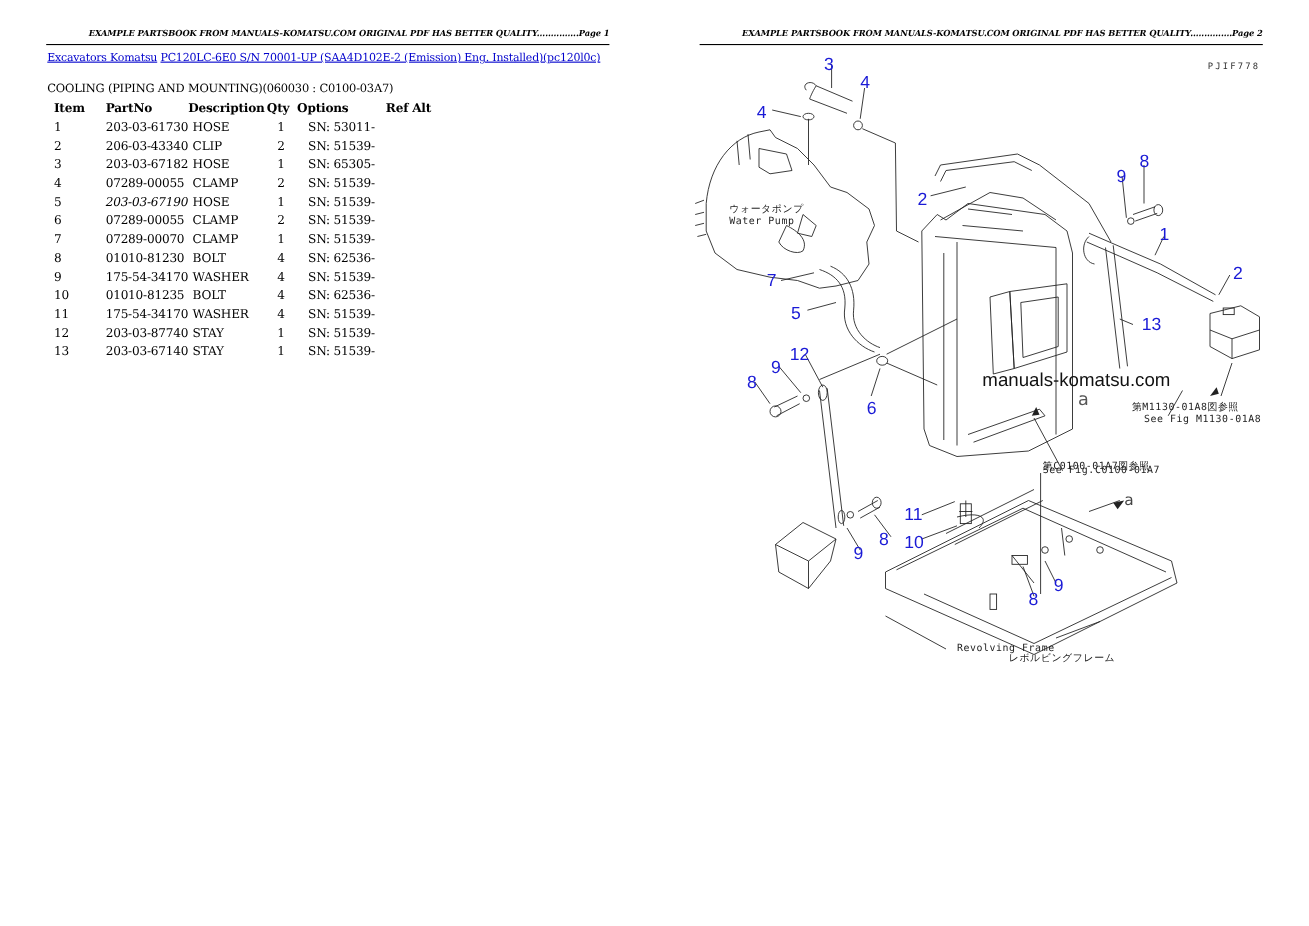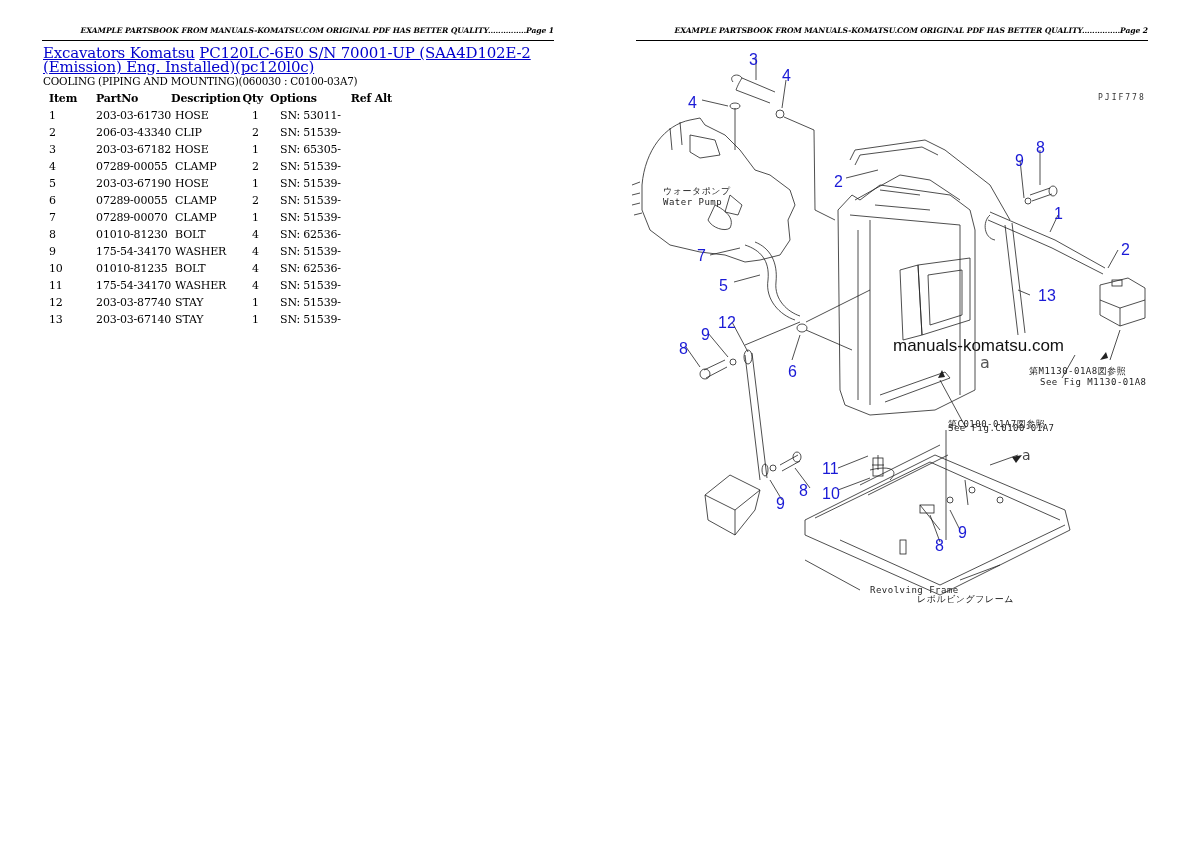--- a/index.html
+++ b/index.html
@@ -1,29 +1,29 @@
 <!DOCTYPE html>
 <html><head>
 <meta charset="utf-8">
 <style>
   html, body { margin:0; padding:0; background:#ffffff; }
   body { width:1190px; height:842px; position:relative; overflow:hidden; font-family:"DejaVu Serif", serif; color:#000; }
   .page-header { position:absolute; top:26px; height:12px; font-family:"DejaVu Serif", serif; font-style:italic; font-weight:bold; font-size:7.6px; text-align:right; border-bottom:1px solid #000; padding-bottom:2px; letter-spacing:-0.1px; white-space:nowrap; }
   #hdr1 { left:42px; width:512px; }
   #hdr2 { left:636px; width:512px; }
-  .links { position:absolute; left:43px; top:46px; width:520px; font-size:15px; line-height:14px; letter-spacing:-0.2px; }
+  .links { position:absolute; left:43px; top:46px; width:520px; font-size:10px; line-height:14px; letter-spacing:-0.2px; }
   .links a { color:#0000cc; text-decoration:underline; }
   .section-title { position:absolute; left:43px; top:75px; font-size:10.4px; letter-spacing:-0.2px; }
   table.parts { position:absolute; left:44px; top:90px; border-collapse:collapse; font-size:11px; letter-spacing:-0.2px; }
   table.parts th { font-weight:bold; text-align:left; padding:0 5px 0 5px; height:17px; }
   table.parts td { padding:0 5px 0 5px; height:17px; white-space:nowrap; }
   table.parts td.c-item { width:19px; }
   table.parts td.c-qty { text-align:center; }
   .diagram { position:absolute; left:630px; top:45px; width:530px; height:560px; }
-  .drawing-code { position:absolute; left:1098px; top:56px; font-family:"DejaVu Sans Mono", monospace; font-size:8px; letter-spacing:2px; color:#333;margin-top:37px; }
+  .drawing-code { position:absolute; left:1098px; top:56px; font-family:"DejaVu Sans Mono", monospace; font-size:8px; letter-spacing:2px; color:#333; }
   .callout { position:absolute; font-family:"Liberation Sans", sans-serif; font-size:16px; color:#1a1ad6; line-height:16px; }
   .anno { position:absolute; font-family:"DejaVu Sans Mono", monospace; font-size:9px; color:#222; line-height:11px; letter-spacing:0.5px; white-space:nowrap; }
   .watermark { position:absolute; left:893px; top:336px; font-family:"Liberation Sans", sans-serif; font-size:17px; color:#111; }
 </style>
 </head>
 <body>
 
 <div class="page-header" id="hdr1">EXAMPLE PARTSBOOK FROM MANUALS-KOMATSU.COM ORIGINAL PDF HAS BETTER QUALITY...............Page 1</div>
 <div class="page-header" id="hdr2">EXAMPLE PARTSBOOK FROM MANUALS-KOMATSU.COM ORIGINAL PDF HAS BETTER QUALITY...............Page 2</div>
 
@@ -72,21 +72,21 @@
       <tr>
         <td class="c-item">4</td>
         <td class="c-partno" style="padding-left: 14px; padding-right: 0px;">07289-00055</td>
         <td class="c-desc" style="padding-left: 4px;">CLAMP</td>
         <td class="c-qty">2</td>
         <td class="c-options" style="padding-left: 12px;">SN: 51539-</td>
         <td class="c-refalt"></td>
       </tr>
       <tr>
         <td class="c-item">5</td>
-        <td class="c-partno" style="padding-left: 14px; padding-right: 0px;">203-03-67190</td>
+        <td class="c-partno" style="padding-left: 14px; padding-right: 0px; font-style: italic;">203-03-67190</td>
         <td class="c-desc" style="padding-left: 4px;">HOSE</td>
         <td class="c-qty">1</td>
         <td class="c-options" style="padding-left: 12px;">SN: 51539-</td>
         <td class="c-refalt"></td>
       </tr>
       <tr>
         <td class="c-item">6</td>
         <td class="c-partno" style="padding-left: 14px; padding-right: 0px;">07289-00055</td>
         <td class="c-desc" style="padding-left: 4px;">CLAMP</td>
         <td class="c-qty">2</td>

